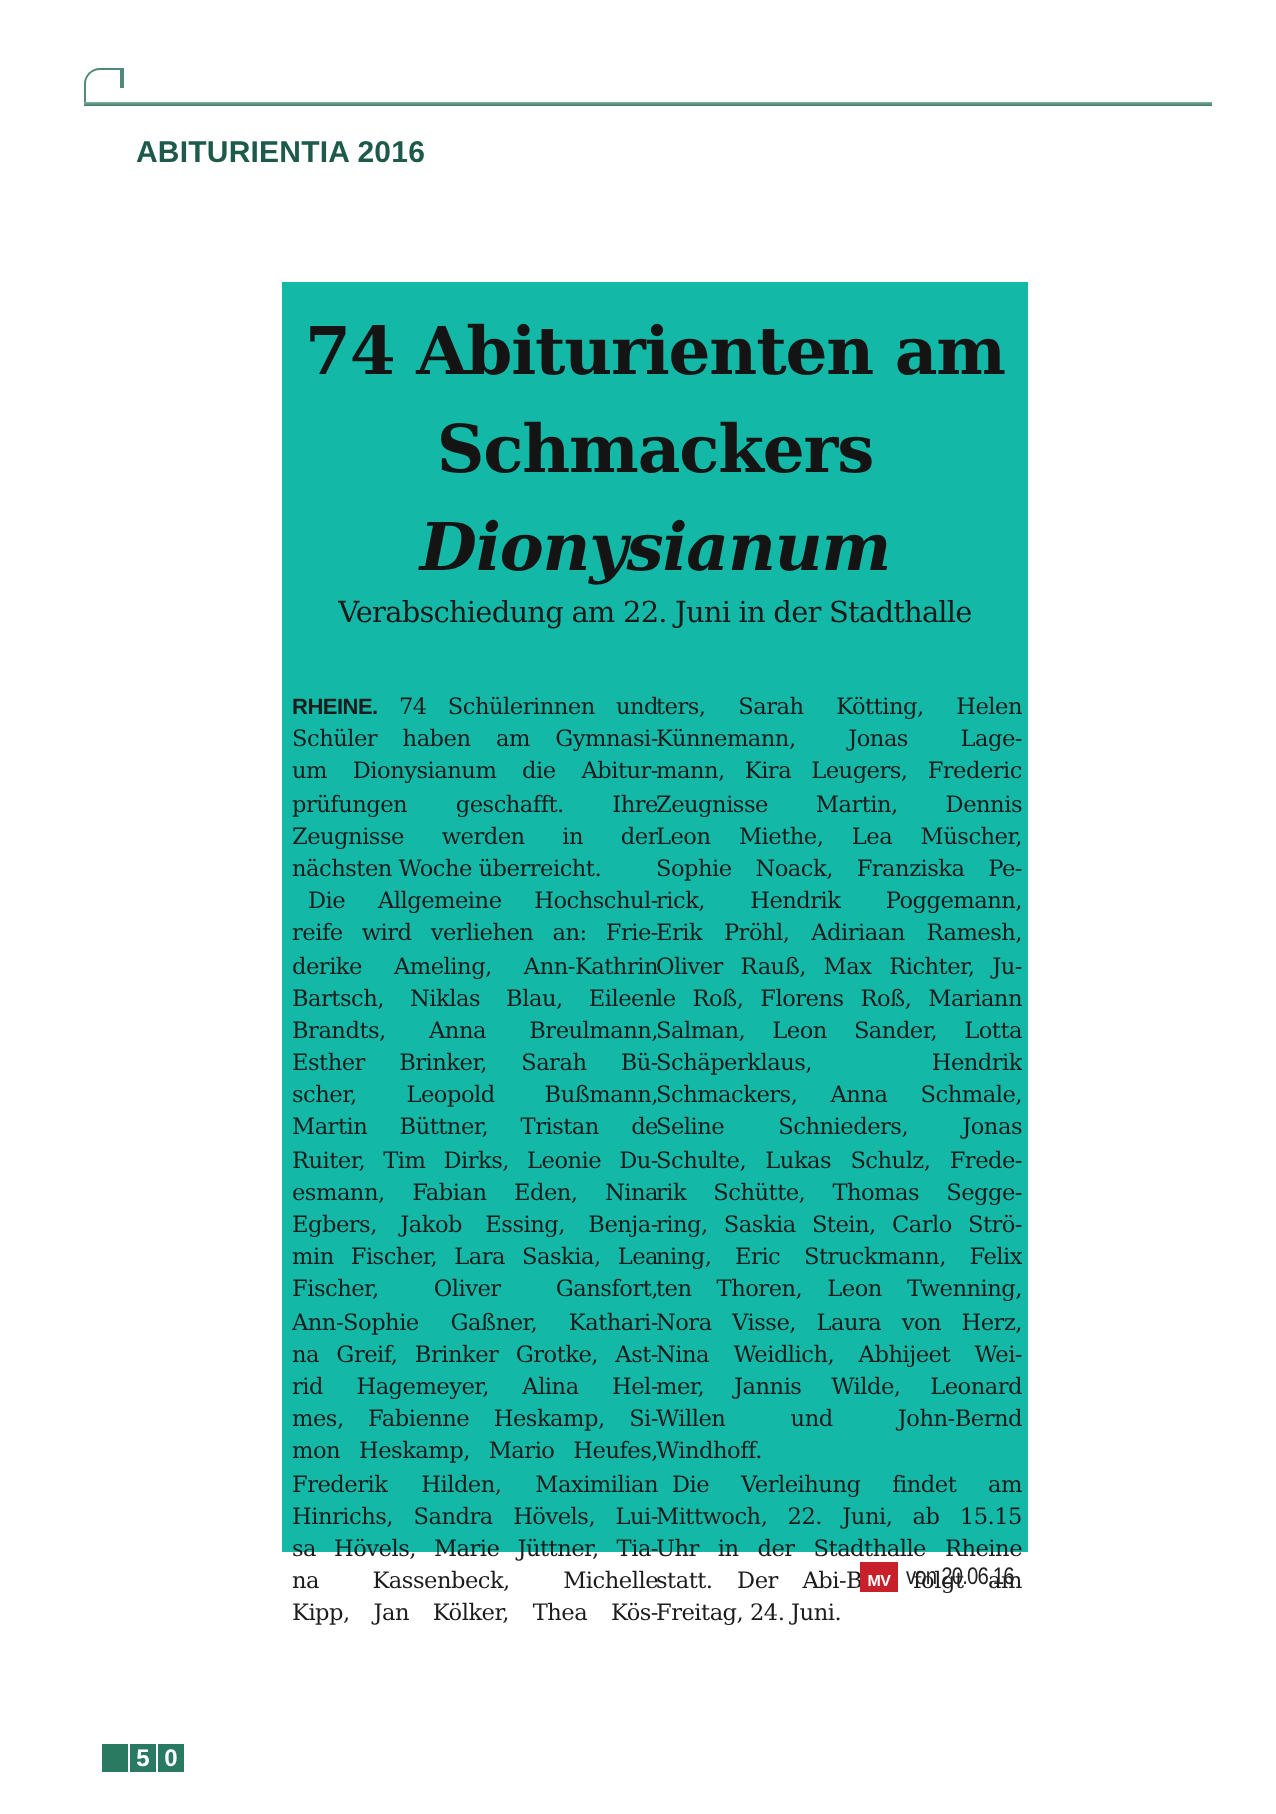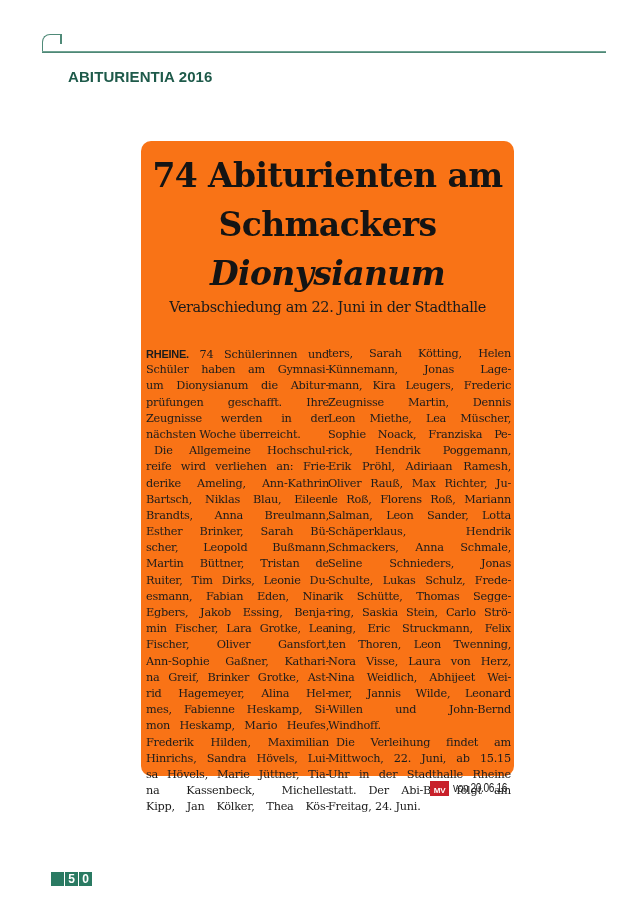--- a/index.html
+++ b/index.html
@@ -4,21 +4,21 @@
 <style>
   html, body { margin: 0; padding: 0; background: #ffffff; }
   body { width: 638px; height: 907px; position: relative; overflow: hidden; font-family: "DejaVu Serif", serif; }
 
   .header { position: absolute; left: 42px; top: 30px; width: 564px; height: 23px; }
   .header .tab-corner { position: absolute; left: 0; top: 4px; width: 18px; height: 19px; border-left: 1.5px solid #4f8a78; border-top: 1.5px solid #4f8a78; border-top-left-radius: 8px; box-sizing: border-box; }
   .header .tab-tick { position: absolute; left: 18px; top: 4px; width: 1.5px; height: 10px; background: #4f8a78; }
   .header .rule { position: absolute; left: 0; top: 21px; width: 564px; height: 2px; background: linear-gradient(#7fb0a0, #3f7a68); }
   .header .title { position: absolute; left: 26px; top: 2px; font-family: "Liberation Sans", sans-serif; font-weight: bold; font-size: 15px; color: #1e5a4a; letter-spacing: 0.1px; white-space: nowrap; margin-top: 36px; }
 
-  .article { position: absolute; left: 141px; top: 141px; width: 373px; height: 635px; background: #f97316; border-radius: 10px; }
+  .article { position: absolute; left: 141px; top: 141px; width: 373px; height: 635px; background: #14b8a6; }
   .headline { position: absolute; left: 0; width: 373px; text-align: center; font-family: "DejaVu Serif", serif; font-weight: bold; color: #141414; font-size: 33px; line-height: 37px; letter-spacing: -0.6px; }
   .headline.l1 { top: 16px; }
   .headline.l2 { top: 65px; }
   .headline.l3 { top: 114px; font-style: italic; }
   .subhead { position: absolute; left: 0; top: 158px; width: 373px; text-align: center; font-family: "DejaVu Serif", serif; font-size: 14.5px; color: #1a1a1a; letter-spacing: -0.4px; white-space: nowrap; }
 
   .col { position: absolute; top: 205px; width: 183px; font-family: "DejaVu Serif", serif; font-size: 11.3px; color: #1c1c1c; letter-spacing: -0.25px; }
   .col.left { left: 5px; }
   .col.right { left: 187px; }
   .line { height: 16.2px; line-height: 16.2px; white-space: nowrap; text-align: justify; text-align-last: justify; overflow: hidden; }
@@ -61,21 +61,21 @@
     <div class="line">reife wird verliehen an: Frie-</div>
     <div class="line">derike Ameling, Ann-Kathrin</div>
     <div class="line">Bartsch, Niklas Blau, Eileen</div>
     <div class="line">Brandts, Anna Breulmann,</div>
     <div class="line">Esther Brinker, Sarah Bü-</div>
     <div class="line">scher, Leopold Bußmann,</div>
     <div class="line">Martin Büttner, Tristan de</div>
     <div class="line">Ruiter, Tim Dirks, Leonie Du-</div>
     <div class="line">esmann, Fabian Eden, Nina</div>
     <div class="line">Egbers, Jakob Essing, Benja-</div>
-    <div class="line">min Fischer, Lara Grotke, Lea</div>
+    <div class="line">min Fischer, Lara Saskia, Lea</div>
     <div class="line">Fischer, Oliver Gansfort,</div>
     <div class="line">Ann-Sophie Gaßner, Kathari-</div>
     <div class="line">na Greif, Brinker Grotke, Ast-</div>
     <div class="line">rid Hagemeyer, Alina Hel-</div>
     <div class="line">mes, Fabienne Heskamp, Si-</div>
     <div class="line">mon Heskamp, Mario Heufes,</div>
     <div class="line">Frederik Hilden, Maximilian</div>
     <div class="line">Hinrichs, Sandra Hövels, Lui-</div>
     <div class="line">sa Hövels, Marie Jüttner, Tia-</div>
     <div class="line">na Kassenbeck, Michelle</div>

